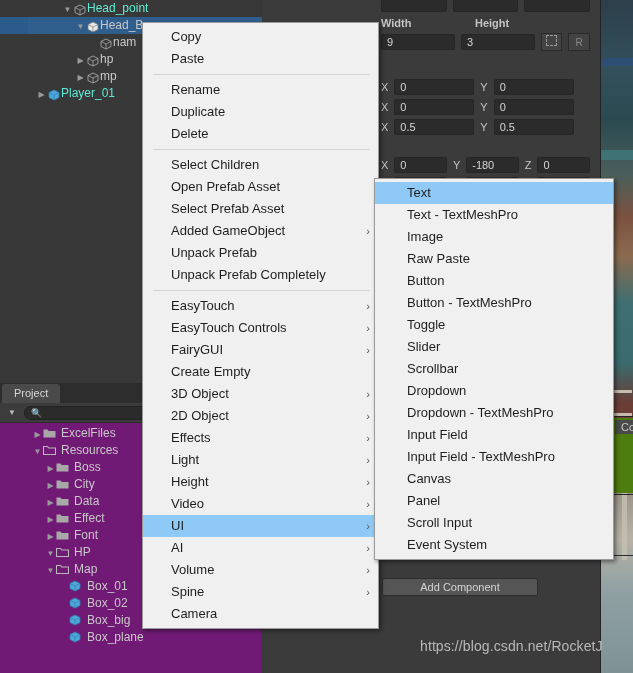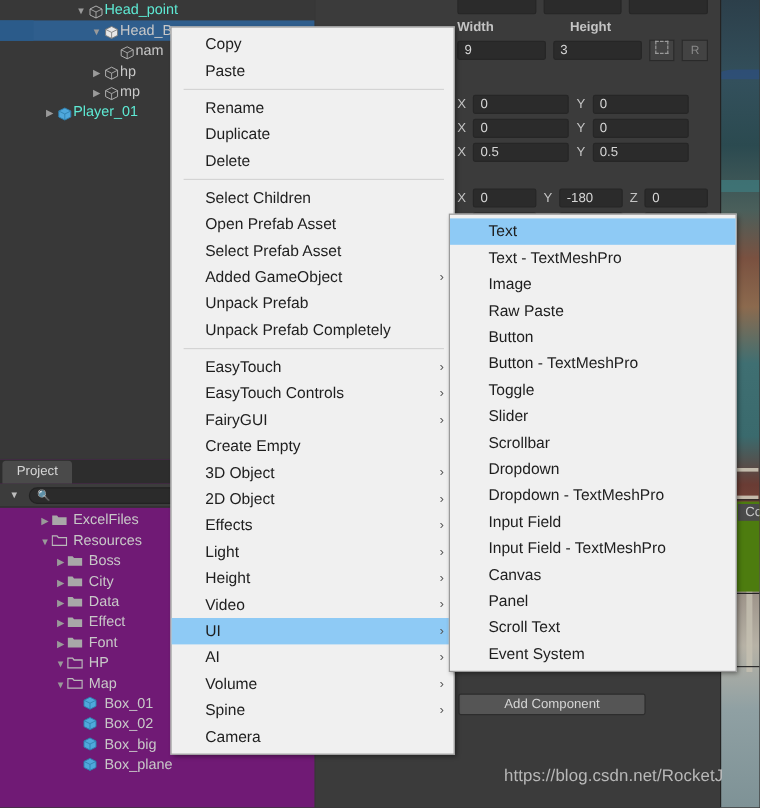--- a/index.html
+++ b/index.html
@@ -342,19 +342,19 @@
       <div class="ctx-item"><span>Button - TextMeshPro</span></div>
       <div class="ctx-item"><span>Toggle</span></div>
       <div class="ctx-item"><span>Slider</span></div>
       <div class="ctx-item"><span>Scrollbar</span></div>
       <div class="ctx-item"><span>Dropdown</span></div>
       <div class="ctx-item"><span>Dropdown - TextMeshPro</span></div>
       <div class="ctx-item"><span>Input Field</span></div>
       <div class="ctx-item"><span>Input Field - TextMeshPro</span></div>
       <div class="ctx-item"><span>Canvas</span></div>
       <div class="ctx-item"><span>Panel</span></div>
-      <div class="ctx-item"><span>Scroll Text</span></div>
+      <div class="ctx-item"><span>Scroll Input</span></div>
       <div class="ctx-item"><span>Event System</span></div>
     </div>
 
   <div id="watermark">https://blog.csdn.net/RocketJ</div>
 
 </div>
 
 </body></html>

